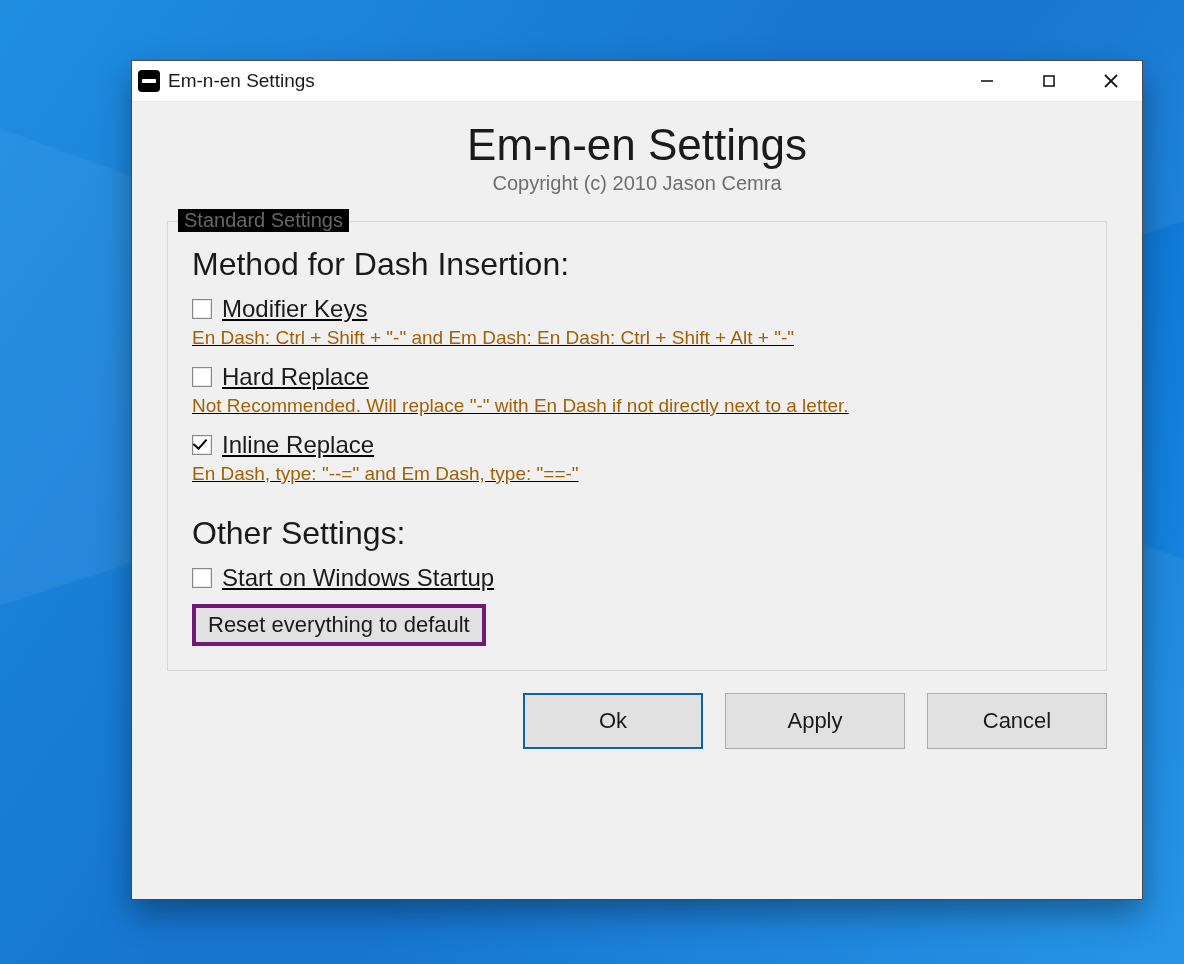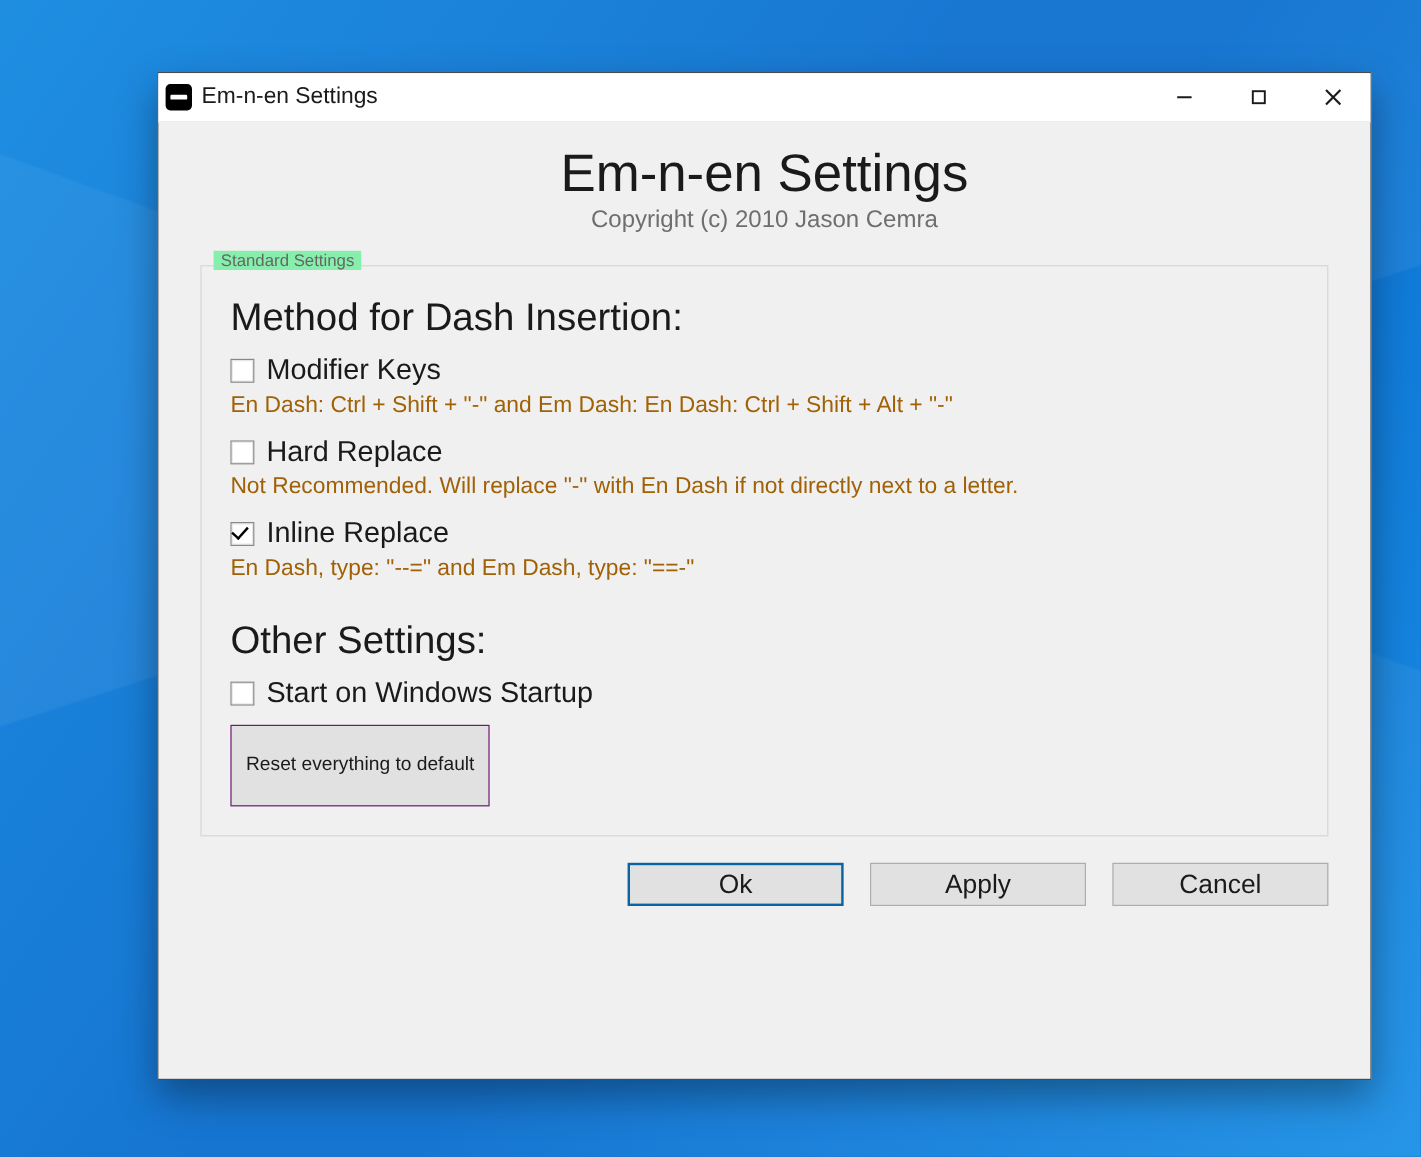--- a/index.html
+++ b/index.html
@@ -110,37 +110,38 @@
     position: relative;
     margin: 8px 35px 0 35px;
     border: 1px solid #d6d6d6;
     padding: 20px 24px 24px 24px;
     flex: none;
   }
   .groupbox .legend {
     position: absolute;
     top: -13px;
     left: 10px;
-    background: #86efac;
+    background: #000000;
     padding: 0 6px;
-    font-size: 14px;
+    font-size: 20px;
     color: #666;
   }
 
   .section-title {
     font-size: 32px;
     color: #1a1a1a;
     margin: 4px 0 12px 0;
   }
   .section-title.second {
     margin-top: 30px;
   }
 
   .option {
     margin: 8px 0 4px 0;
+    text-decoration: underline;
   }
   .opt-row {
     display: flex;
     align-items: center;
     gap: 10px;
   }
   .chk {
     width: 18px;
     height: 18px;
     border: 1px solid #888;
@@ -167,36 +168,36 @@
   .opt-desc {
     font-size: 19px;
     color: #a16207;
     margin: 4px 0 14px 0;
   }
 
   .reset-btn {
     margin-top: 8px;
     display: inline-block;
     background: #e1e1e1;
-    border: 1px solid #701a75;
-    padding: 24px 12px;
-    font-size: 16px;
+    border: 4px solid #701a75;
+    padding: 4px 12px;
+    font-size: 22px;
     color: #1a1a1a;
     font-family: inherit;
   }
 
   .footer {
     display: flex;
     justify-content: flex-end;
     gap: 22px;
     padding: 22px 35px 0 35px;
   }
   .dlg-btn {
     width: 180px;
-    height: 36px;
+    height: 56px;
     background: #e1e1e1;
     border: 1px solid #adadad;
     font-size: 22px;
     color: #1a1a1a;
     display: flex;
     align-items: center;
     justify-content: center;
     font-family: inherit;
   }
   .dlg-btn.primary {

